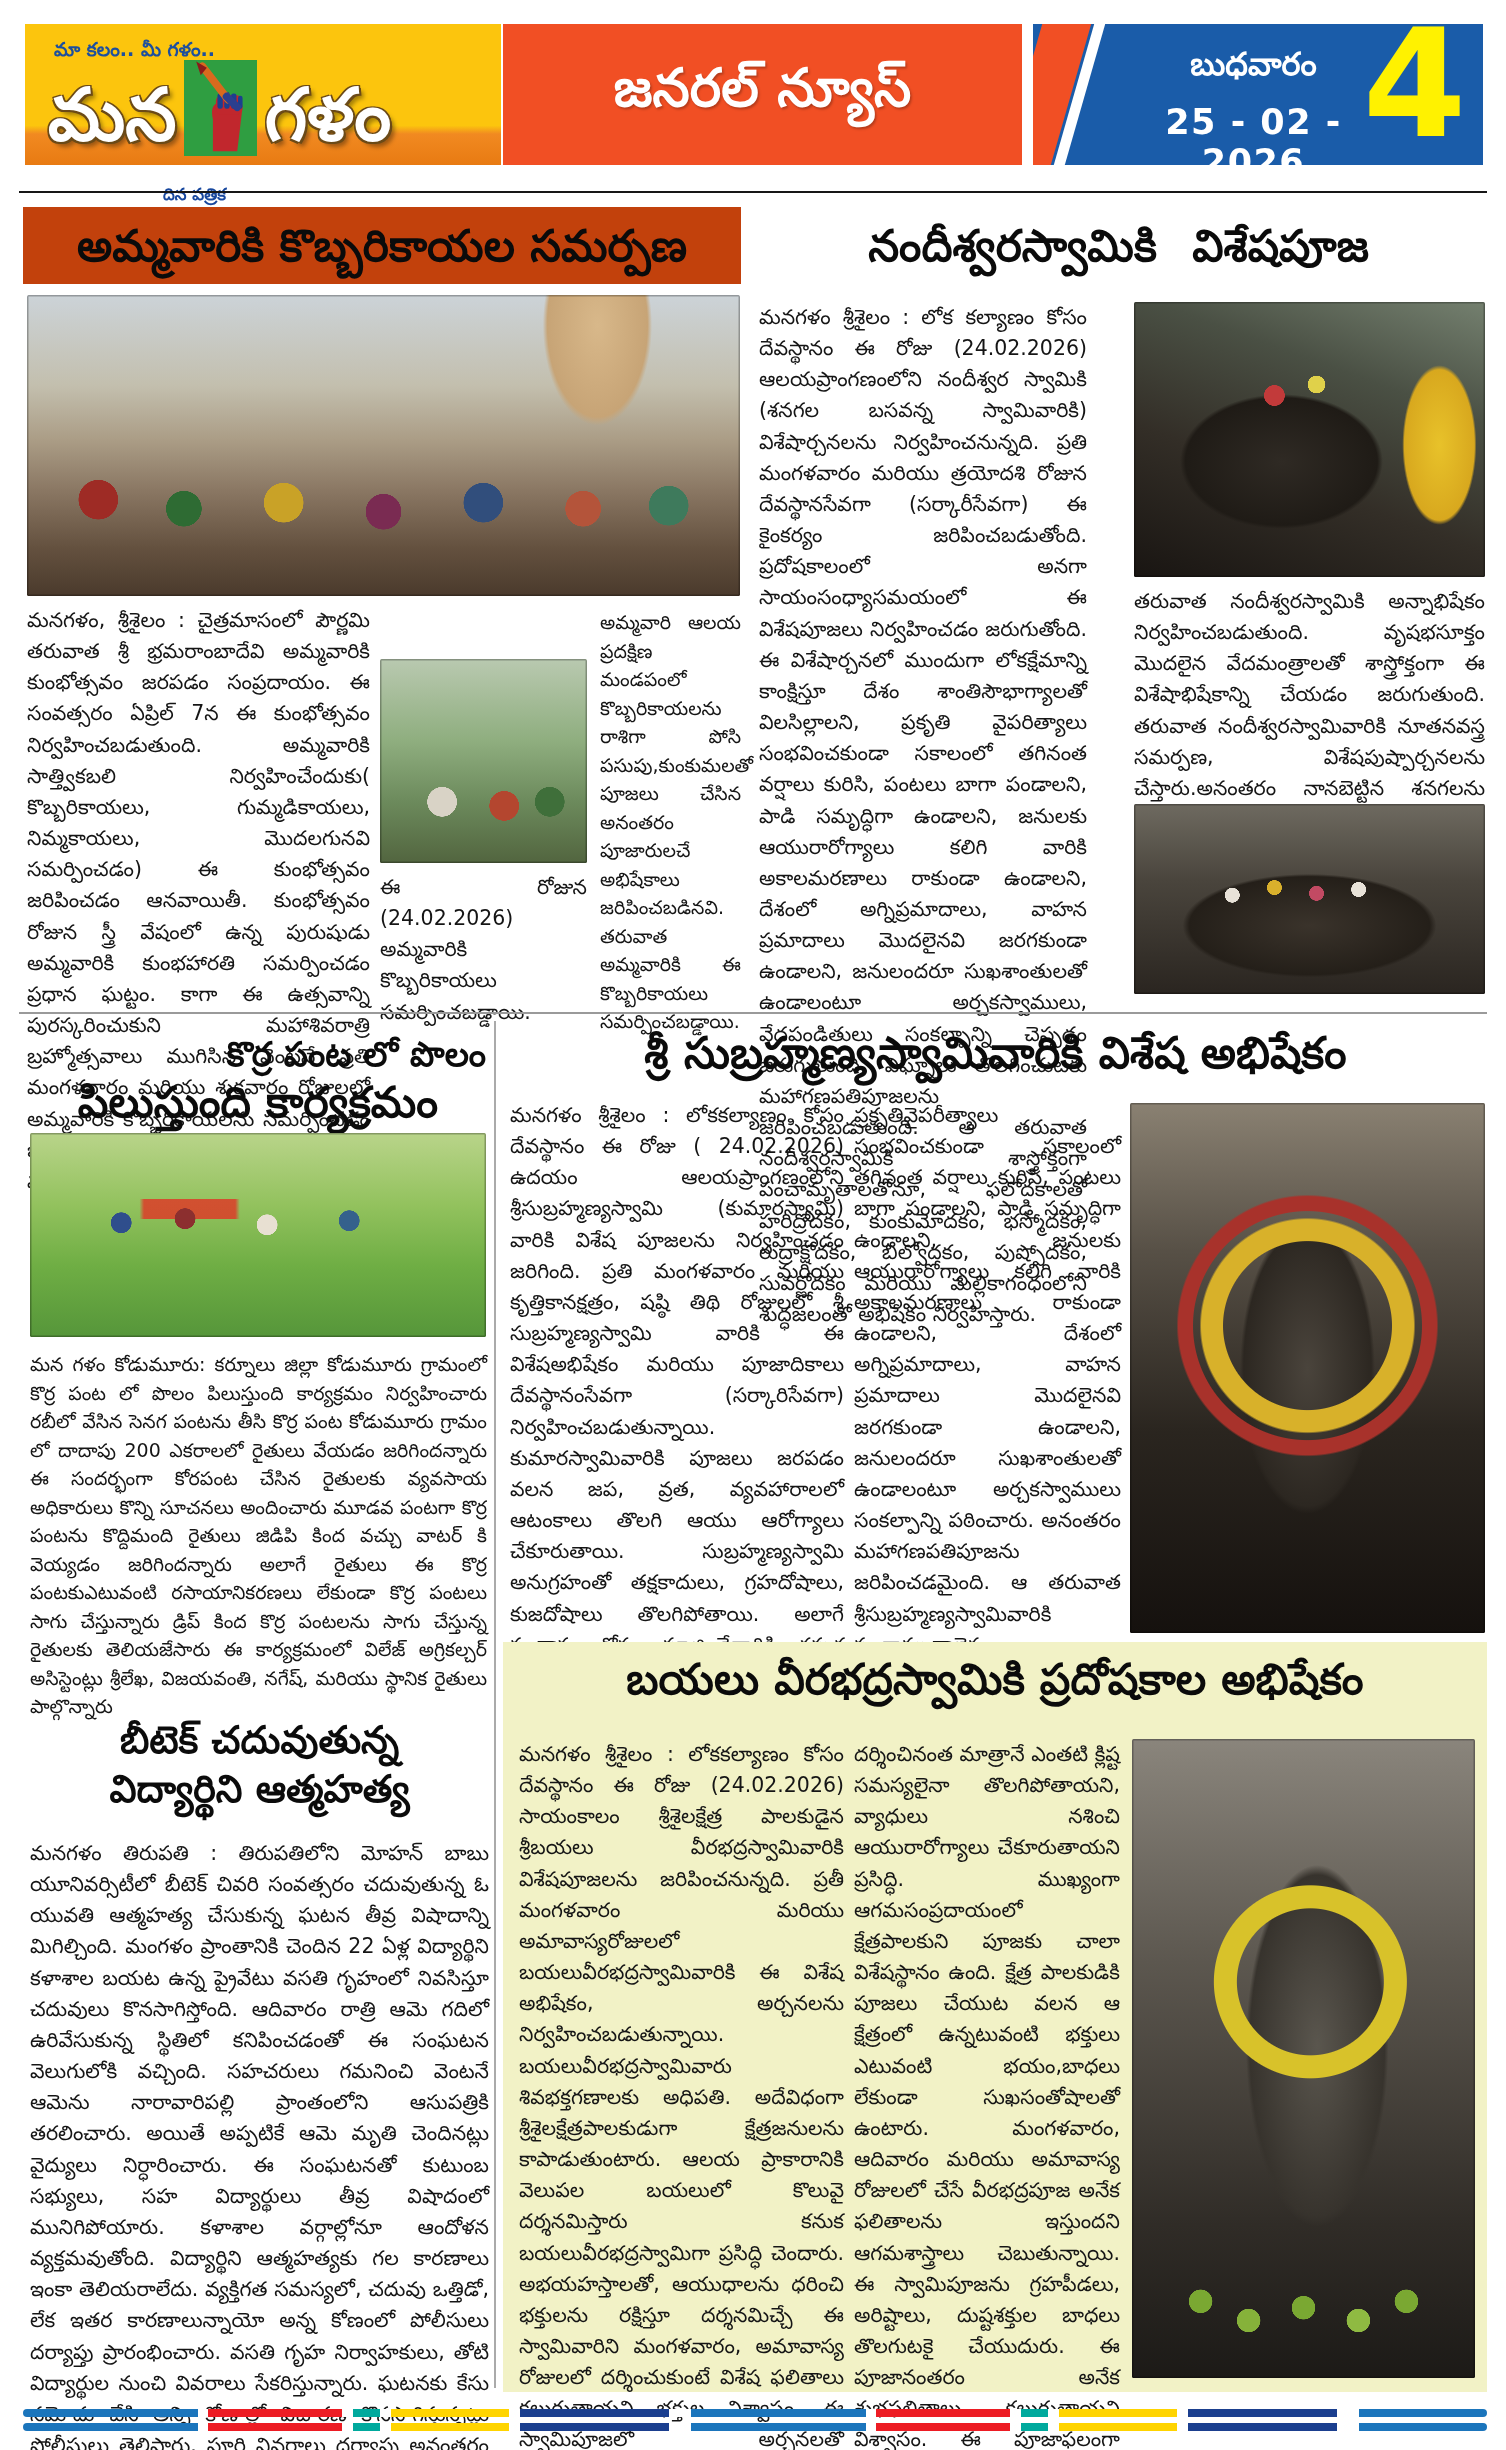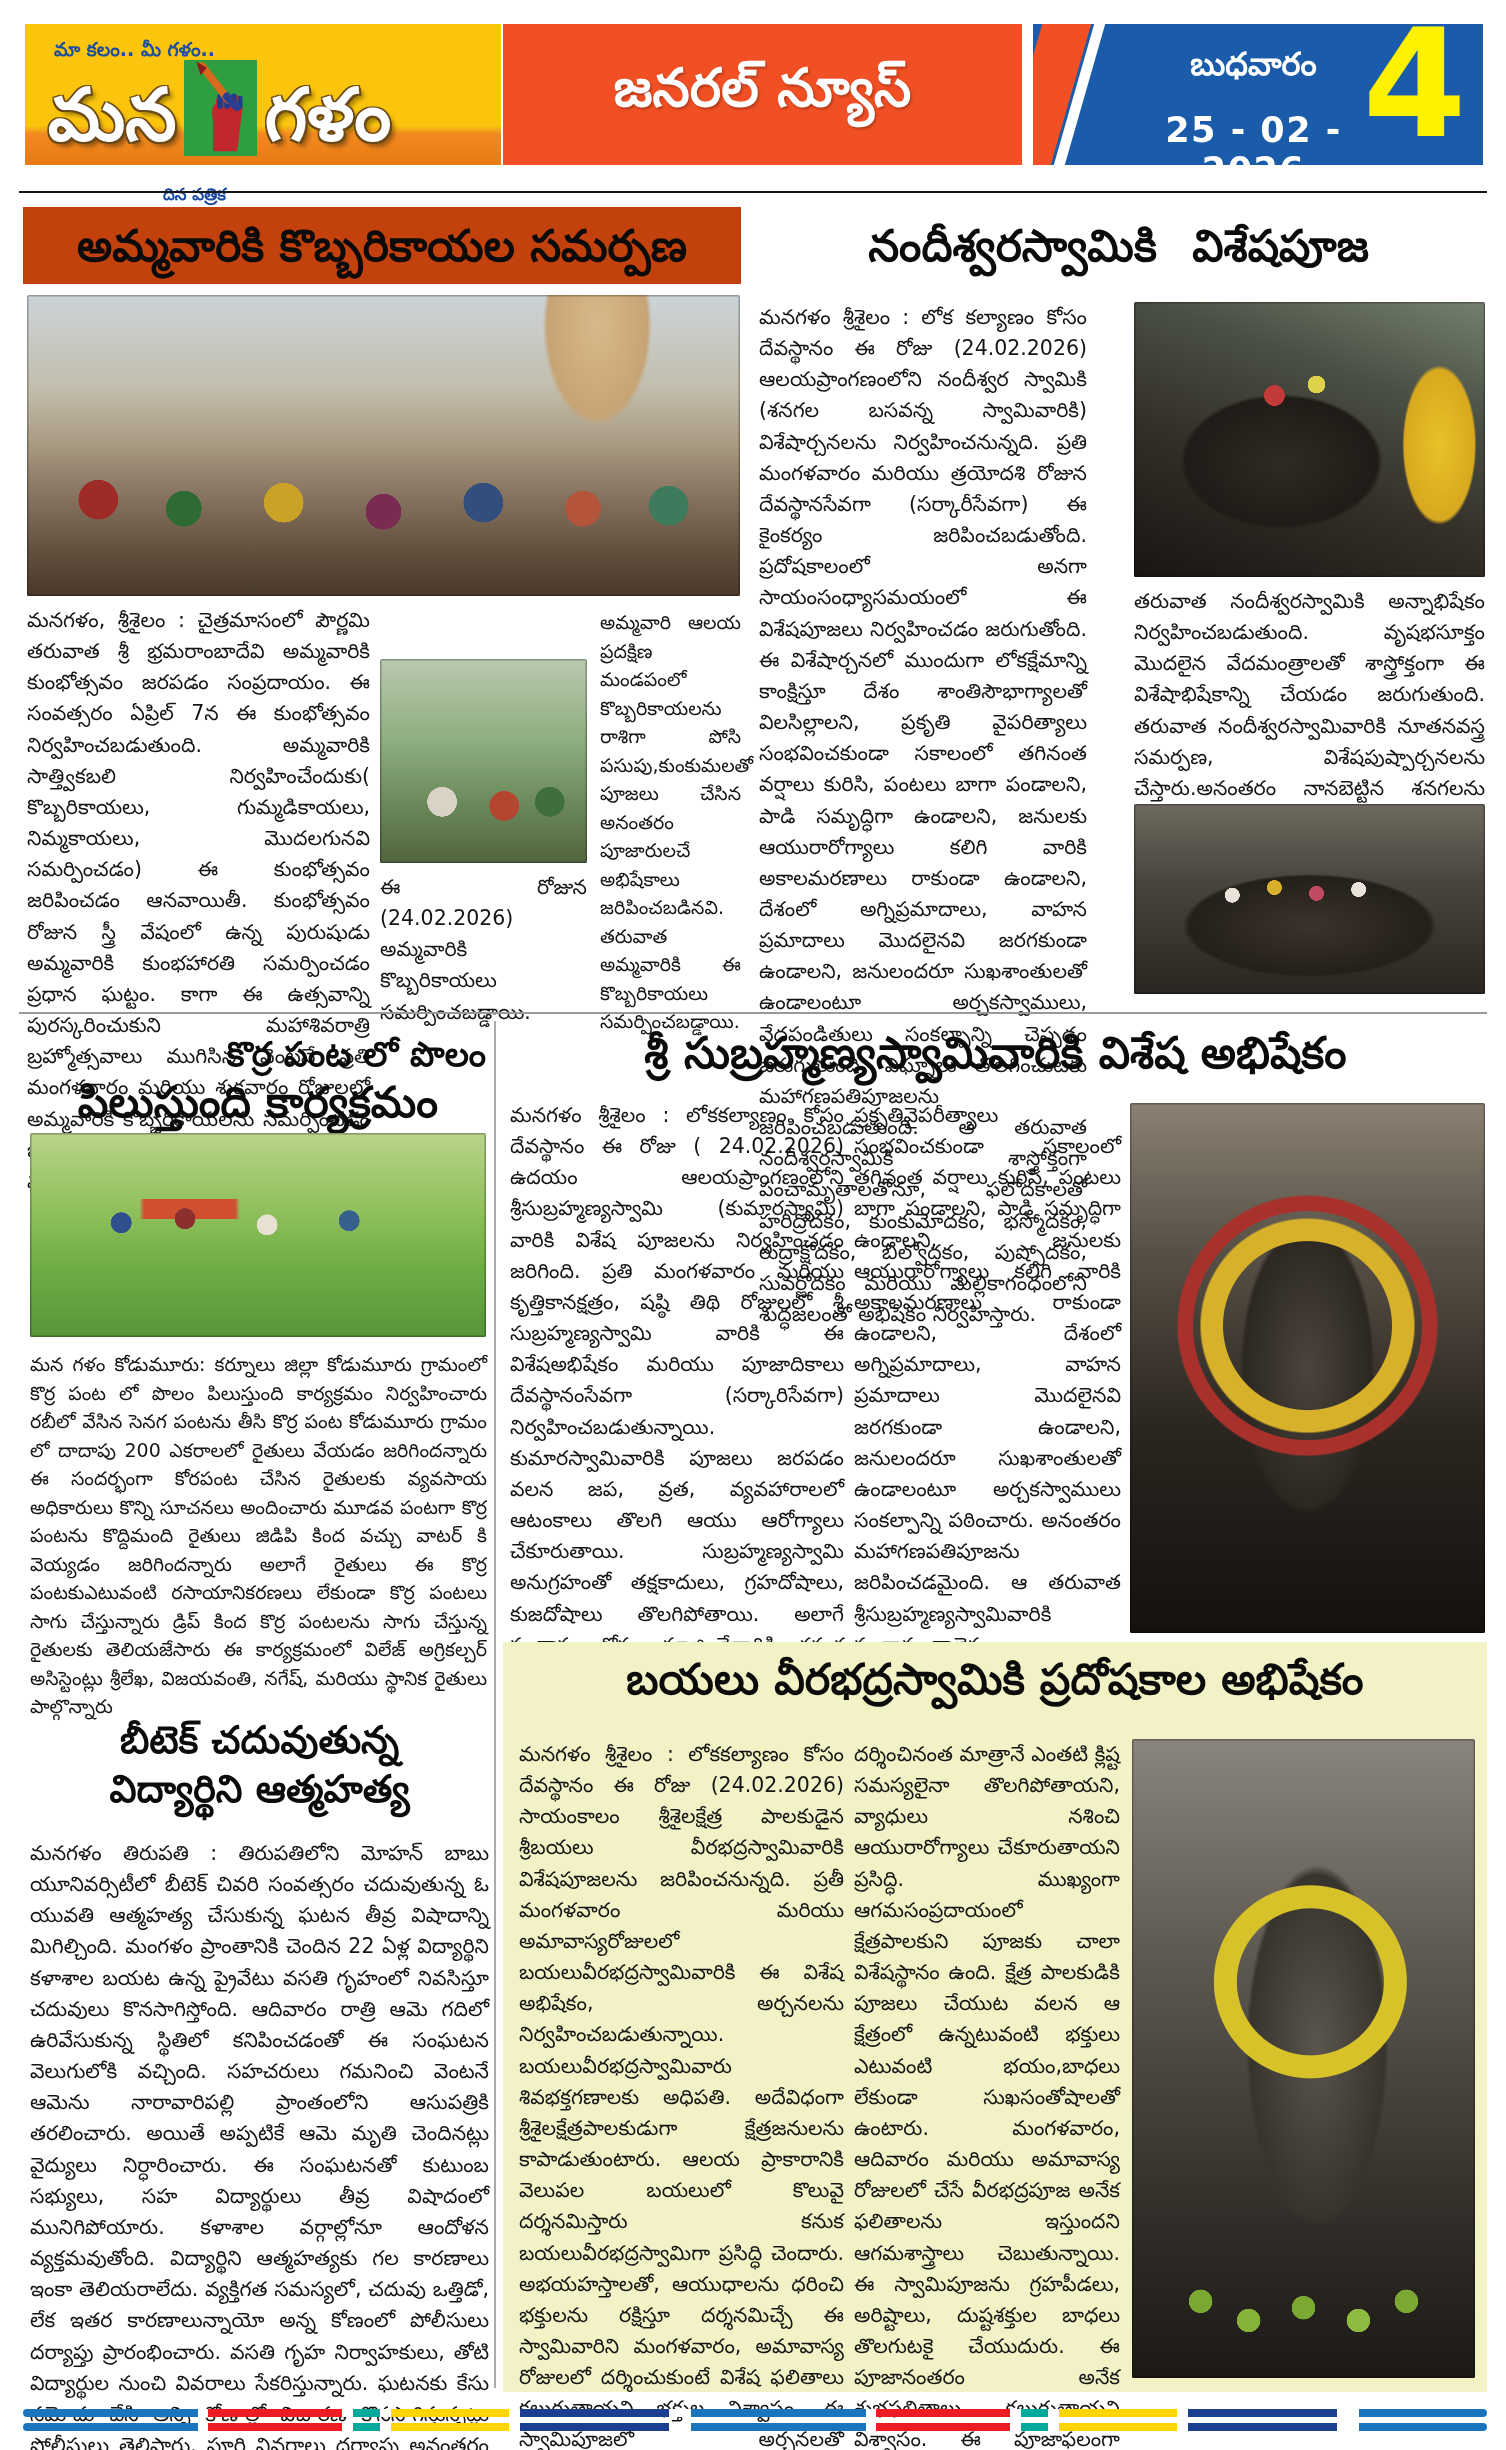--- a/index.html
+++ b/index.html
@@ -15,21 +15,21 @@
     text-shadow:2.3px 2.3px 0 #6b4a17,-1.5px -1.5px 0 #6b4a17,1.5px -1.5px 0 #6b4a17,-1.5px 1.5px 0 #6b4a17,4.6px 4.6px 4.6px rgba(0,0,0,.35);margin-top:12px;}
   .fist-box{display:inline-block;width:73px;height:96px;background:#2F9E41;position:relative;}
   .edition-type{position:absolute;left:163px;top:184px;font-size:16.7px;font-weight:700;color:#17479E;}
   .banner{position:absolute;left:503px;top:24px;width:519px;height:141px;background:#F14F24;
     display:flex;align-items:center;justify-content:center;}
   .banner span{font-size:53px;font-weight:700;color:#ffffff;text-shadow:1.5px 1.5px 2.3px rgba(0,0,0,.25);}
   .date-box{position:absolute;left:1033px;top:24px;width:450px;height:141px;background:#1A5CA9;overflow:hidden;}
   .date-accent{position:absolute;left:-10.6px;top:0;width:49px;height:100%;background:#F14F24;transform:skewX(-16deg);}
   .date-accent2{position:absolute;left:41px;top:0;width:10.6px;height:100%;background:#ffffff;transform:skewX(-16deg);}
   .date-lines{position:absolute;left:99px;top:21px;width:243px;text-align:center;color:#fff;}
-  .date-weekday{font-size:32px;font-weight:700;margin-bottom:20px;}
+  .date-weekday{font-size:32px;font-weight:700;margin-bottom:12px;}
   .date-value{font-size:35px;font-weight:700;letter-spacing:1.5px;}
   .page-num{position:absolute;right:16.7px;top:-13.7px;font-size:149px;font-weight:700;color:#FFF200;line-height:1;}
 
   .hrule-top{position:absolute;left:19px;top:191px;width:1468px;height:2.3px;background:#161616;}
   .hrule-mid{position:absolute;left:19px;top:1012px;width:1468px;height:2.3px;background:#9a9a9a;}
   .vrule{position:absolute;left:494px;top:1021px;width:1.5px;height:1367px;background:#aaaaaa;}
 
   
   .headline{font-weight:700;color:#0b0b0b;text-align:center;}
   .hl-coconut{position:absolute;left:23px;top:207px;width:718px;height:77px;background:#c2410c;

